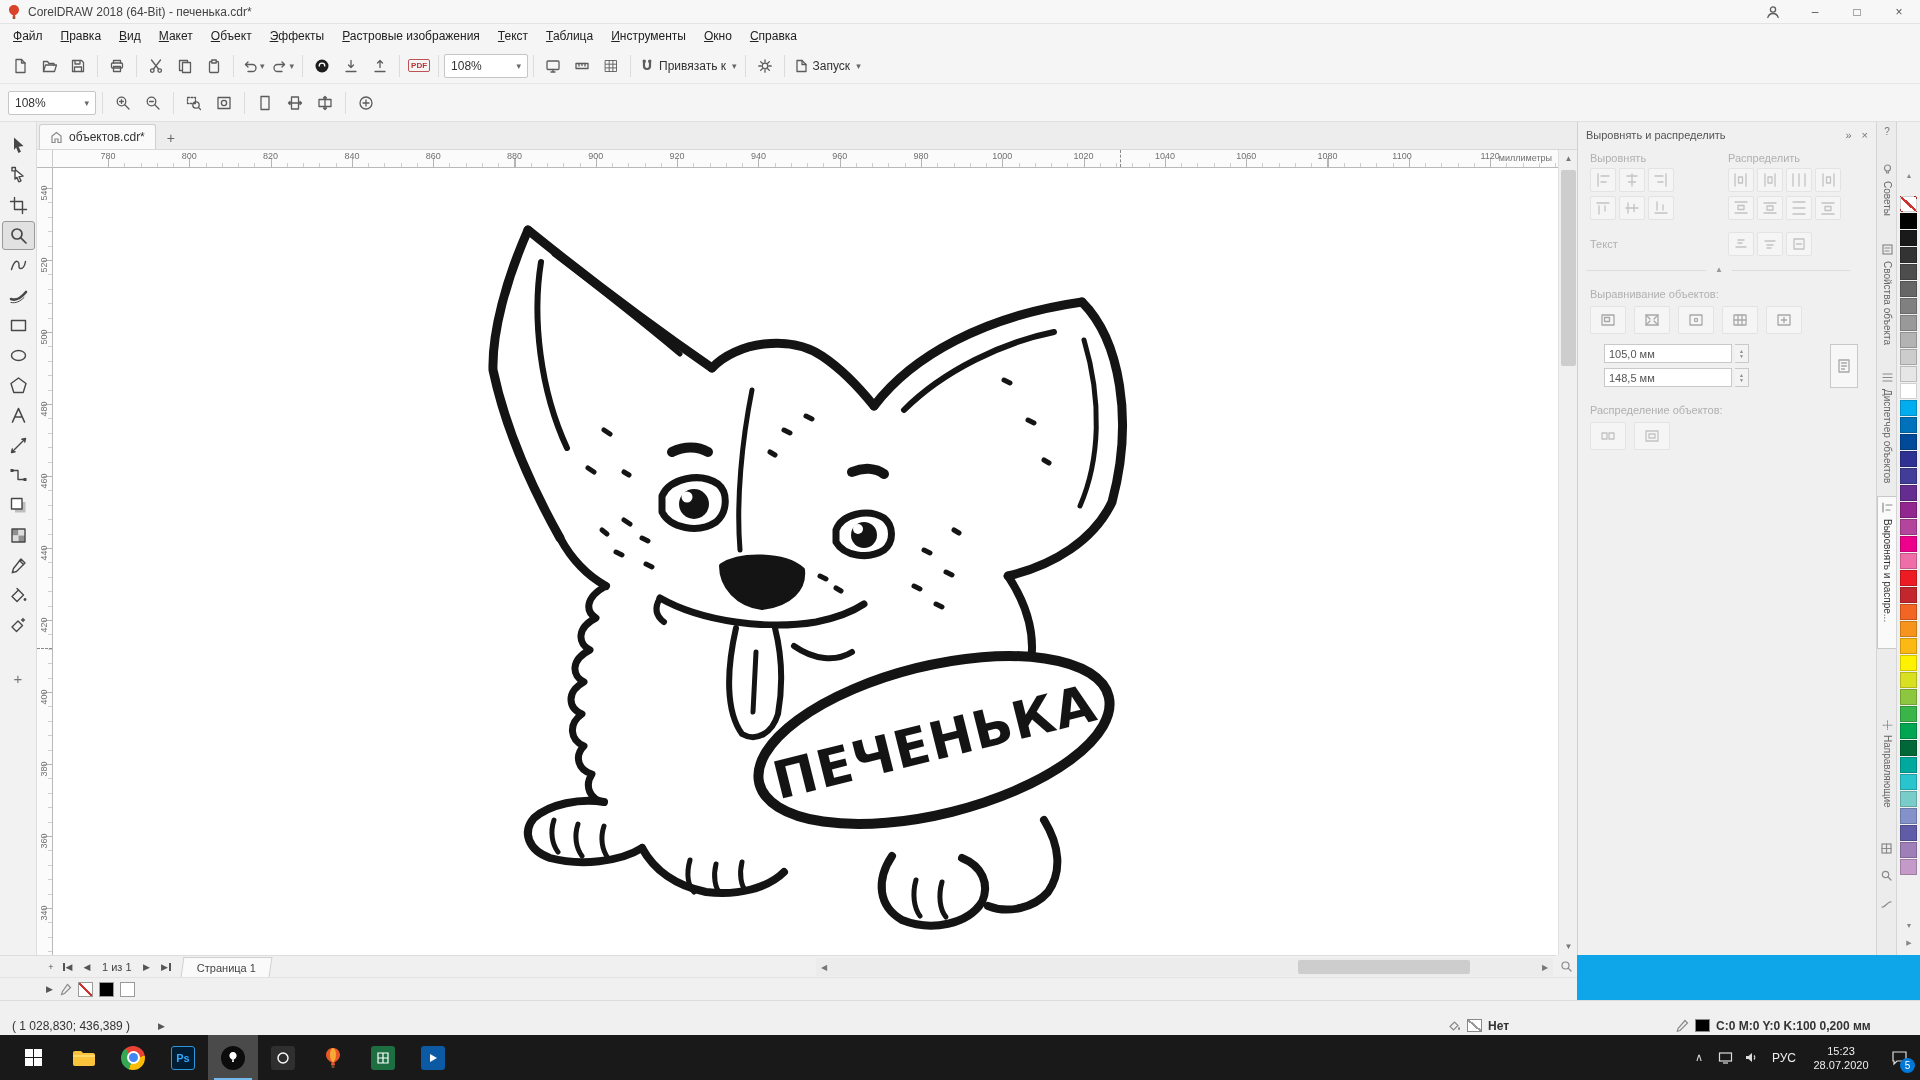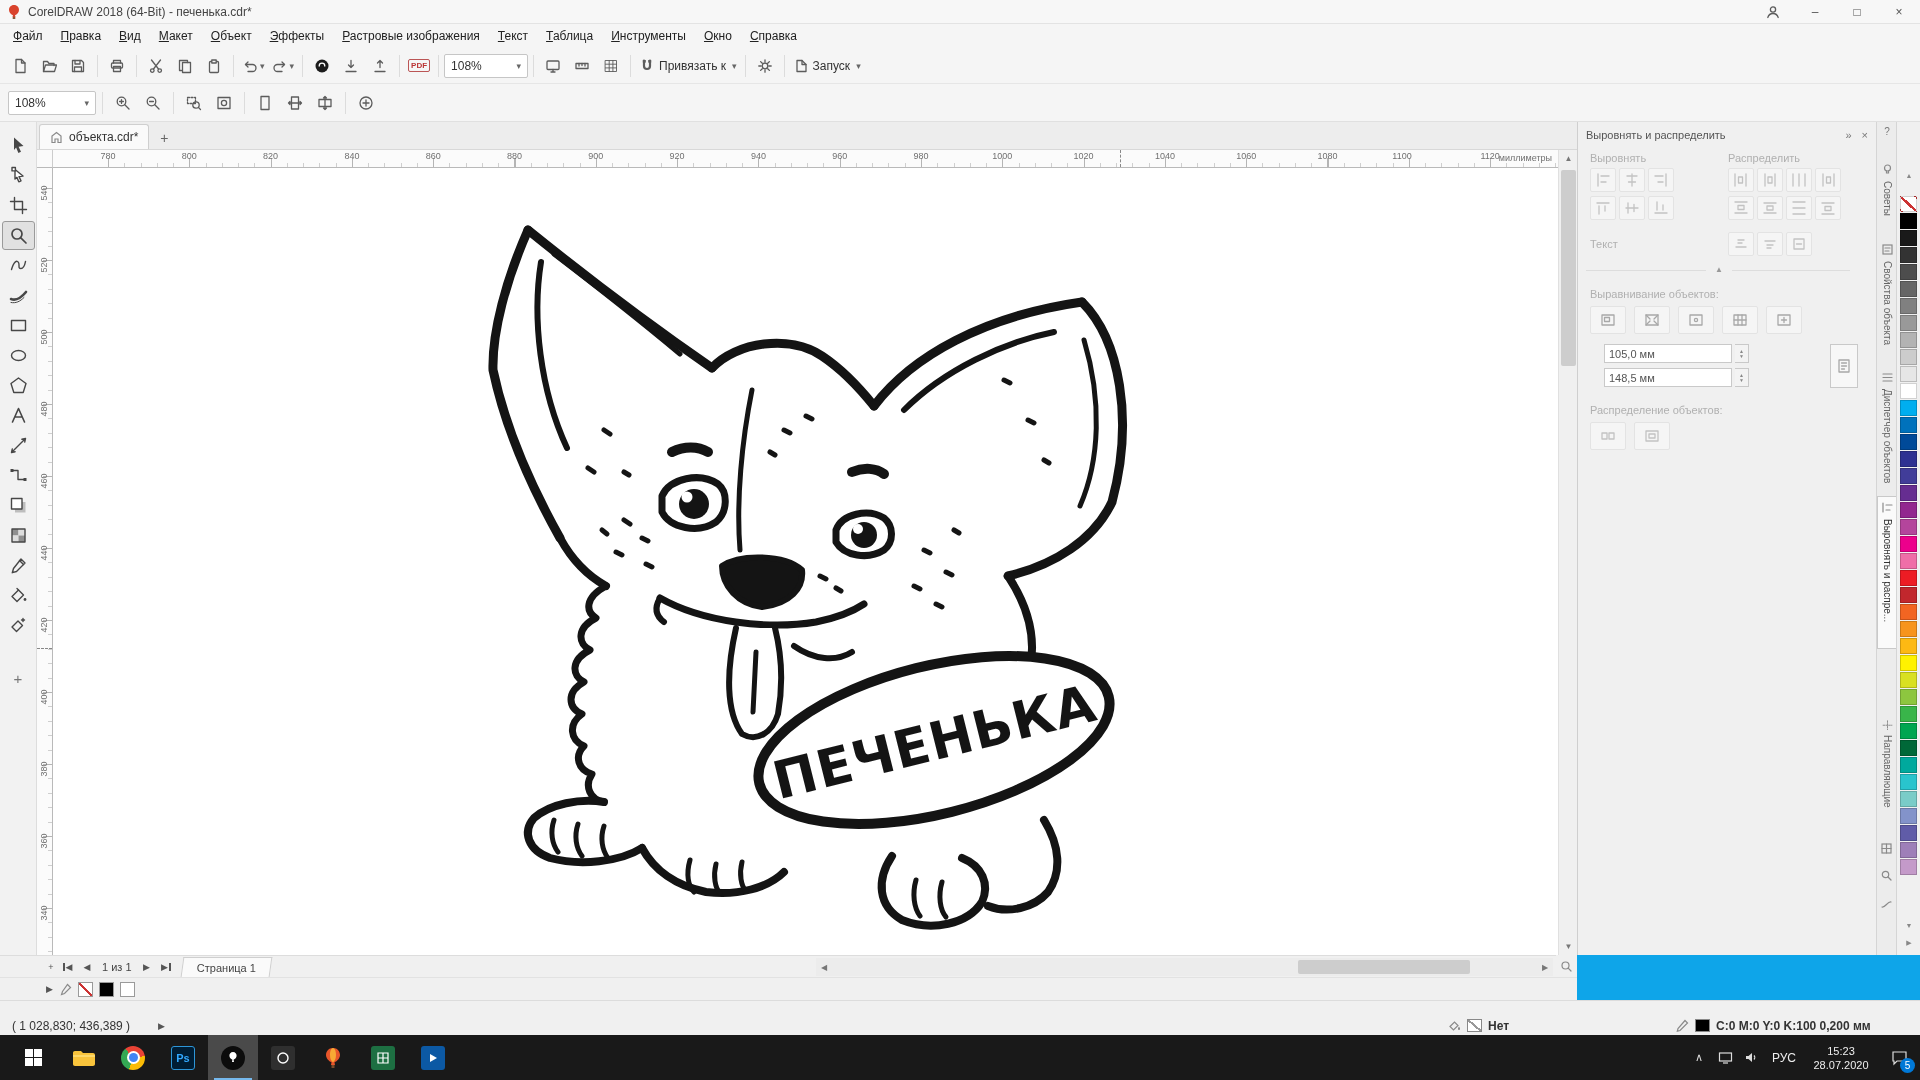--- a/index.html
+++ b/index.html
@@ -366,21 +366,21 @@
           <path d="M8 5v6M5 8h6"></path>
         </svg>
       </span>
   </div>
 
   <div id="tabbar">
     <div class="doc-tab">
       <svg class="i12" viewBox="0 0 13 13">
           <path d="M2 11.5V5l4.5-3.5L11 5v6.5H8V8H5v3.5z"></path>
         </svg>
-      <span>объекта.cdr*</span>
+      <span>объектов.cdr*</span>
     </div>
     <span class="newtab-btn">+</span>
   </div>
 
   <div id="toolbox">
     <div class="tool">
         <svg class="i20" viewBox="0 0 19 19">
           <path d="M5 1.5L14.5 10l-4.9.7 2.4 5.1-2.6 1.2-2.3-5.4L5 14z" fill="#474747" stroke="none"></path>
         </svg>
       </div>

